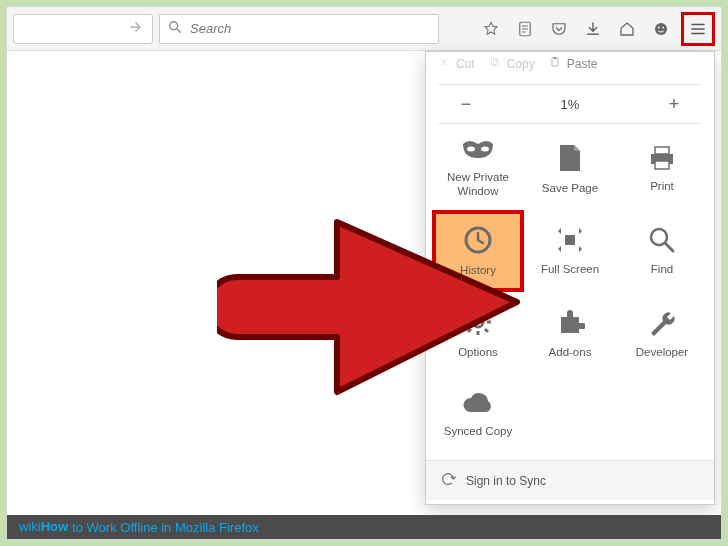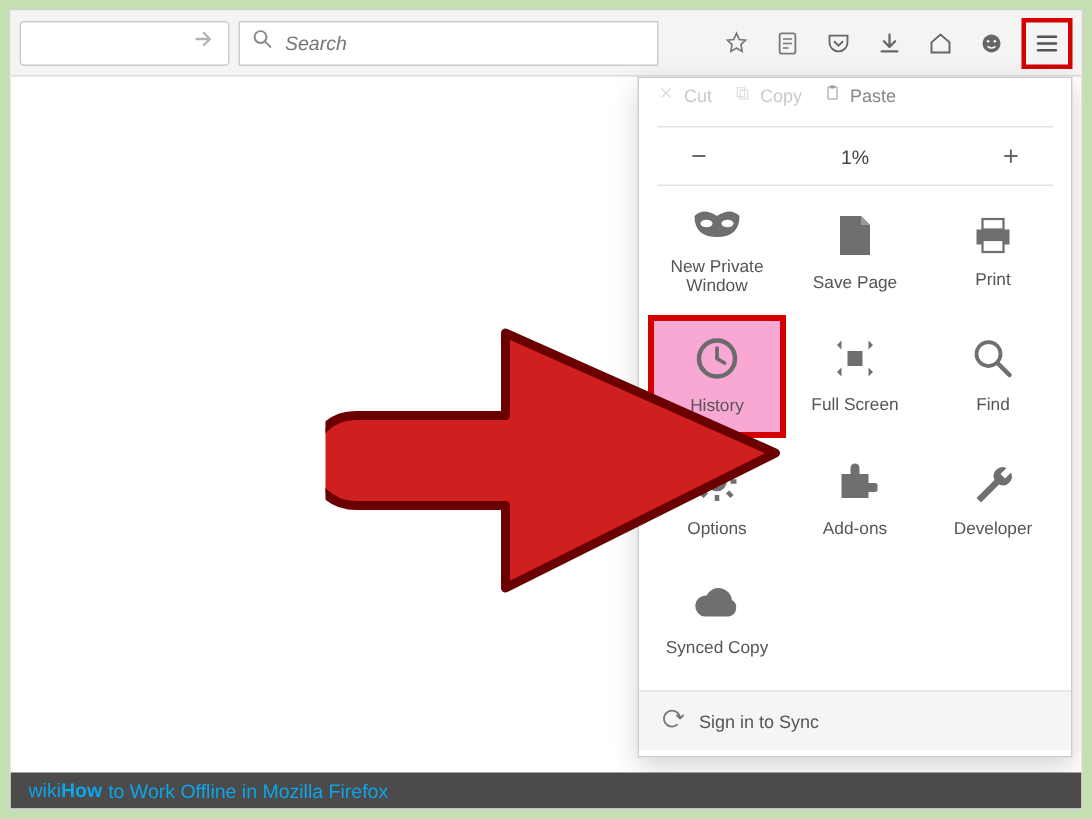--- a/index.html
+++ b/index.html
@@ -22,21 +22,21 @@
   .editrow { display: flex; align-items: flex-start; height: 32px; padding: 4px 12px; gap: 14px; color: #888; font-size: 12px; }
   .editrow .grp { display: flex; align-items: center; gap: 6px; }
   .editrow .grp.disabled { opacity: .45; }
   .divider { height: 1px; background: #e4e4e4; margin: 0 12px; }
   .zoomrow { display: flex; align-items: center; justify-content: space-between; height: 38px; padding: 0 20px; color: #444; font-size: 13px; }
   .zoomrow .zbtn { width: 40px; text-align: center; font-size: 18px; color: #666; }
 
   .grid { display: grid; grid-template-columns: repeat(3, 1fr); padding: 4px 6px; }
   .cell { height: 82px; display: flex; flex-direction: column; align-items: center; justify-content: center; gap: 6px; font-size: 11.5px; color: #555; text-align: center; line-height: 1.15; cursor: pointer; }
   .cell .ic { color: #6f6f6f; }
-  .cell.highlight { border: 4px solid #d40000; background: #f9a8d4; }
+  .cell.highlight { border: 4px solid #d40000; background: #fdba74; }
 
   .signin { height: 40px; border-top: 1px solid #e4e4e4; display: flex; align-items: center; gap: 10px; padding: 0 14px; font-size: 12px; color: #555; background: #f5f5f5; }
 
   
   .arrow { position: absolute; top: 200px; left: 210px; width: 320px; height: 200px; pointer-events: none; }
 
   
   .caption { position: absolute; left: 0; right: 0; bottom: 0; height: 24px; background: rgba(60,60,60,.92); color: #0ea5e9; font-size: 13px; display: flex; align-items: center; padding-left: 12px; }
   .caption .wiki { font-family: Georgia, serif; }
   .caption .how { font-weight: bold; }

